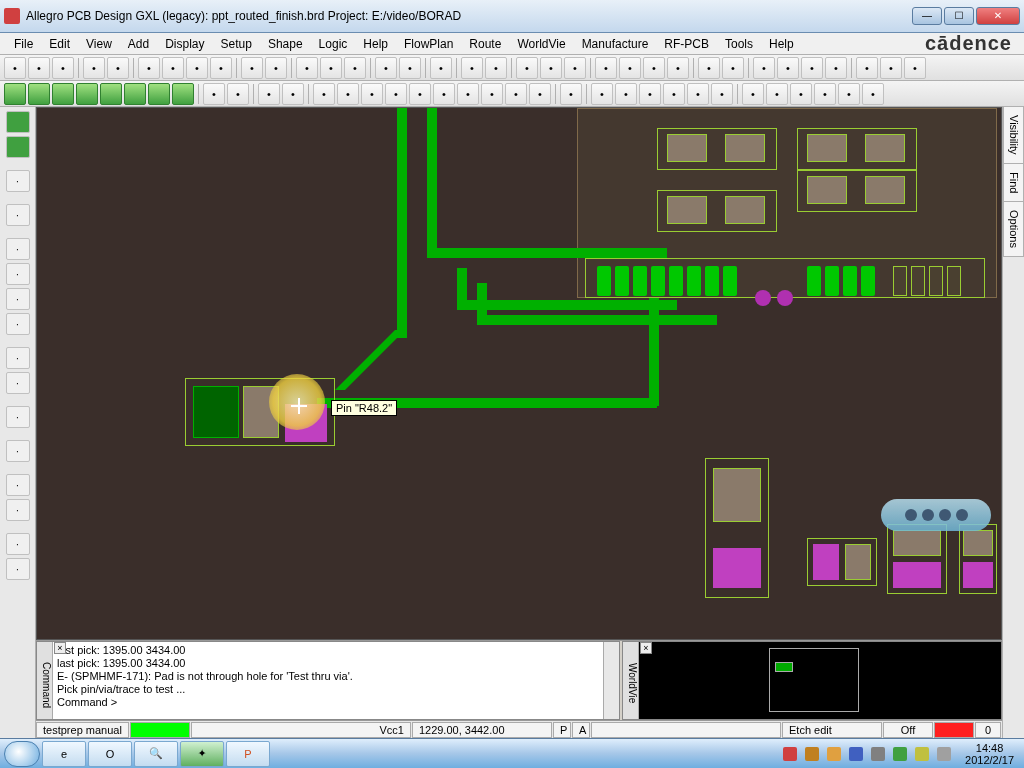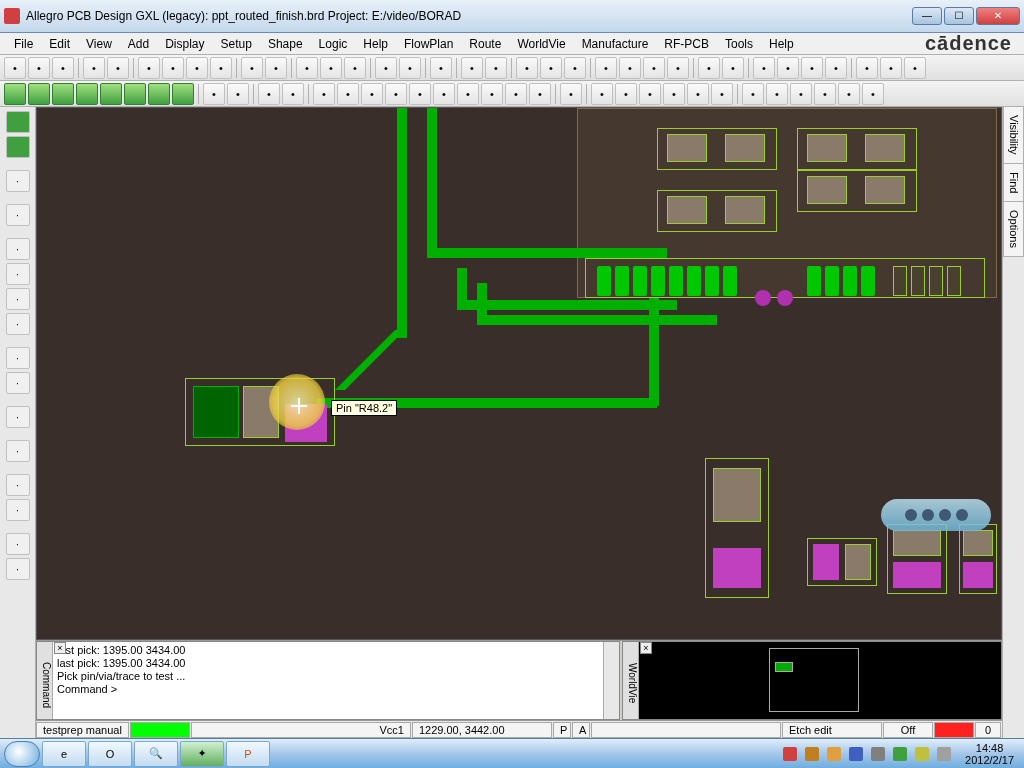--- a/index.html
+++ b/index.html
@@ -314,20 +314,21 @@
       </div>
     </div>
 
     <div class="bottomrow">
       <div class="cmdpanel">
         <div class="vtab">Command</div>
         <div class="xbtn">×</div>
         <div class="log">
           <div>last pick: 1395.00  3434.00</div>
           <div>last pick: 1395.00  3434.00</div>
+          <div>E- (SPMHMF-171): Pad is not through hole for 'Test thru via'.</div>
           <div>Pick pin/via/trace to test ...</div>
           <div>Command &gt;</div>
         </div>
         <div class="scroll"></div>
       </div>
       <div class="worldview">
         <div class="vtab">WorldVie</div>
         <div class="xbtn">×</div>
         <div class="wvcanvas">
           <div class="wvbox" style="left:130px;top:6px;width:90px;height:64px"></div>

